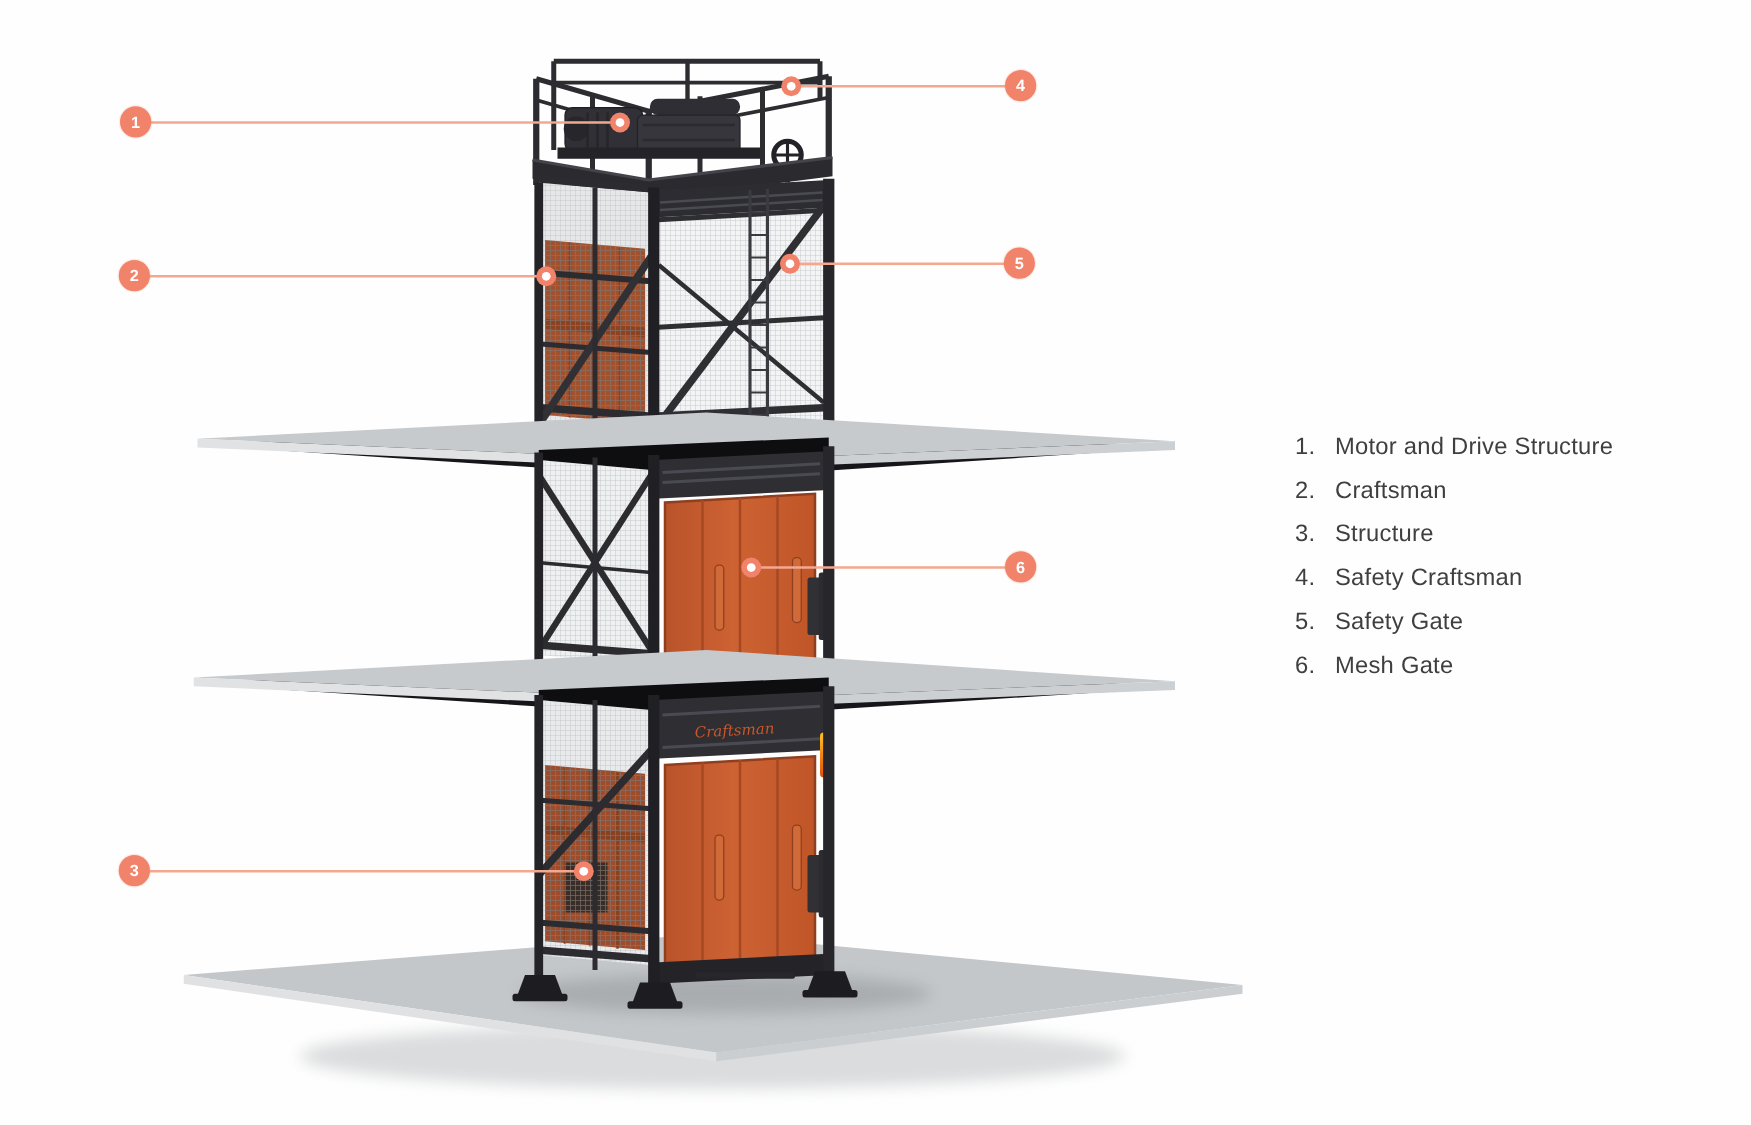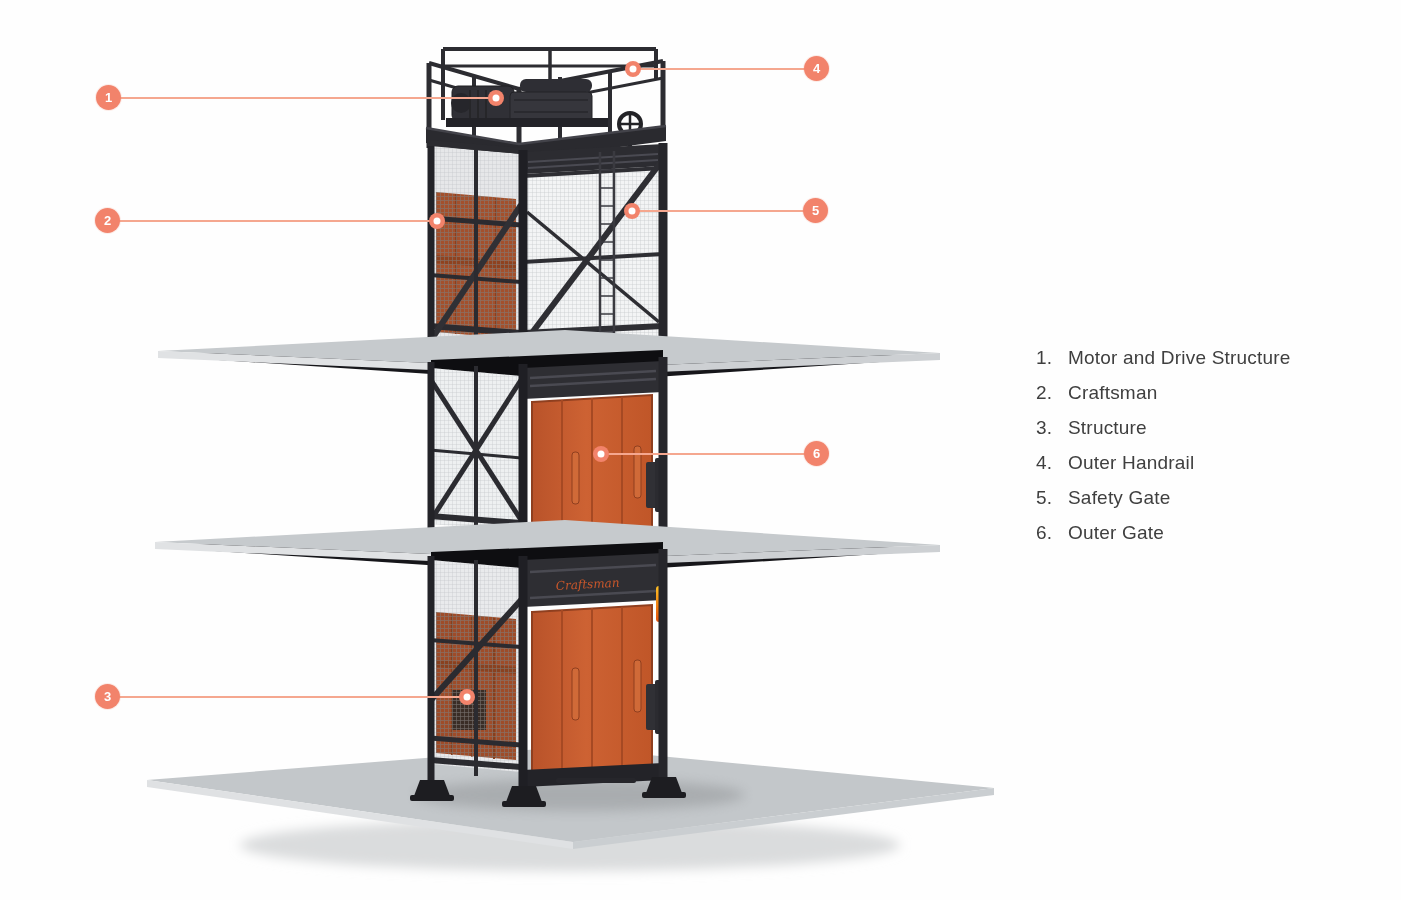--- a/index.html
+++ b/index.html
@@ -280,24 +280,24 @@
     <li>
       <span class="num">2.</span>
       <span>Craftsman</span>
     </li>
     <li>
       <span class="num">3.</span>
       <span>Structure</span>
     </li>
     <li>
       <span class="num">4.</span>
-      <span>Outer Handrail</span>
+      <span>Safety Craftsman</span>
     </li>
     <li>
       <span class="num">5.</span>
       <span>Safety Gate</span>
     </li>
     <li>
       <span class="num">6.</span>
-      <span>Outer Gate</span>
+      <span>Mesh Gate</span>
     </li>
   </ol>
 </div>
 
 </body></html>

